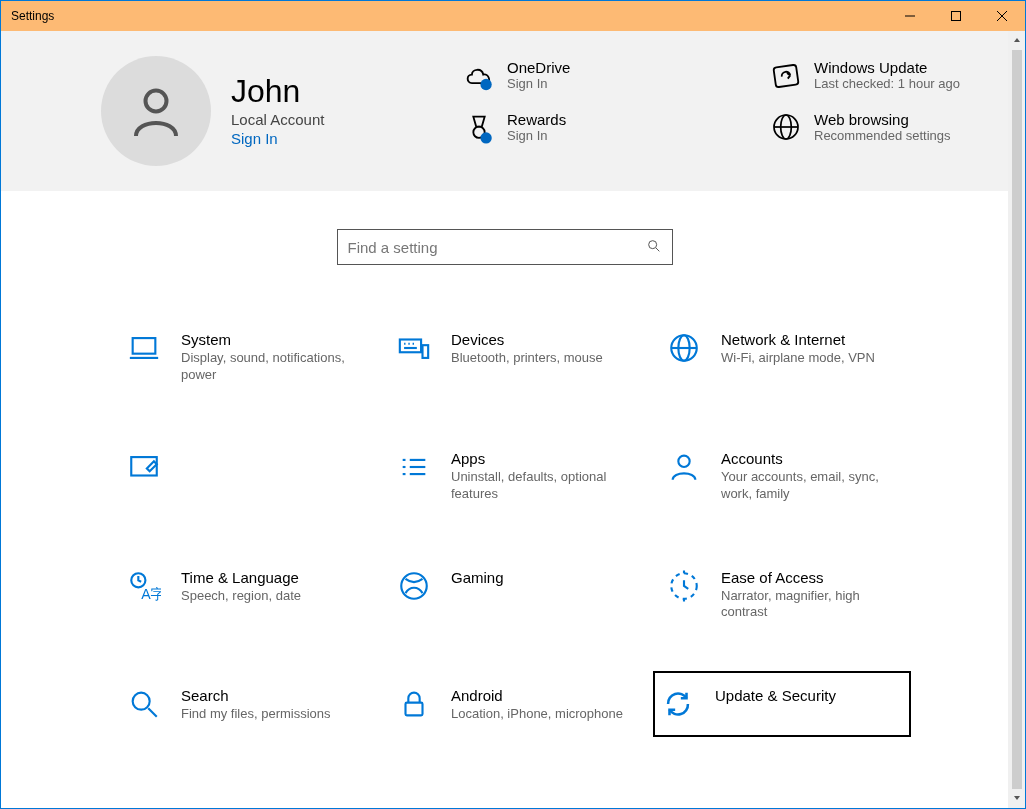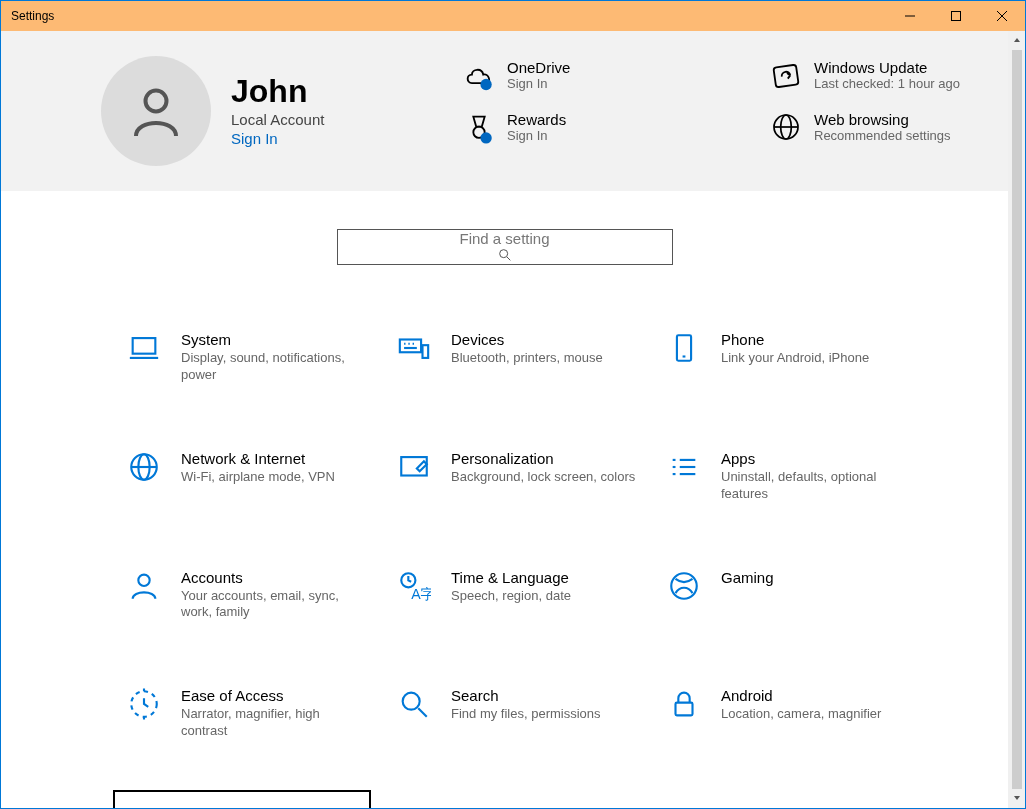--- a/index.html
+++ b/index.html
@@ -59,41 +59,40 @@
     align-items: center;
     padding: 0 40px 0 100px;
   }
   .avatar {
     width: 110px; height: 110px; border-radius: 50%;
     background: #dcdcdc;
     display:flex; align-items:center; justify-content:center;
     margin-right: 20px;
   }
   .userblock { flex: 0 0 220px; }
-  .username { font-size: 32px; font-weight: 700; color:#000; line-height:1; }
+  .username { font-size: 32px; font-weight: 400; color:#000; line-height:1; }
   .usersub  { font-size: 15px; color:#444; margin-top:4px; }
   .signin   { color:#0067c0; font-size:15px; margin-top:2px; cursor:pointer; }
 
   .tiles { display:flex; flex-wrap:wrap; gap: 0 40px; flex:1; justify-content:space-between; }
   .tile  { display:flex; align-items:flex-start; width: 210px; margin-bottom: 18px; }
   .tile .ticon { width:56px; display:flex; justify-content:center; }
   .tile .tlabels { }
   .tile .tlabels .tt { font-size:15px; color:#000; }
   .tile .tlabels .ts { font-size:13px; color:#666; line-height:1.25; }
 
   
   .searchwrap { display:flex; justify-content:center; margin-top: 38px; }
   .searchbox {
     width: 336px; height: 36px;
     border: 1px solid #555;
     display:flex; align-items:center;
     padding: 0 10px;
     color:#777; font-size:15px;
     justify-content: space-between;
-    flex-direction: column;
   }
 
   
   .grid {
     margin: 60px 60px 0 120px;
     display: grid;
     grid-template-columns: repeat(3, 270px);
     column-gap: 0;
     row-gap: 54px;
   }
@@ -261,32 +260,20 @@
             <line x1="11" y1="9" x2="12" y2="9"></line>
             <line x1="5" y1="12" x2="14" y2="12"></line>
           </svg>
       </div>
       <div class="clabels">
         <div class="ct">Devices</div>
         <div class="cs">Bluetooth, printers, mouse</div>
       </div>
     </div>
 
-    <div class="cat">
-      <div class="cicon">
-        <svg width="34" height="34" viewBox="0 0 24 24" stroke="#0078d7" fill="none" stroke-width="1.5">
-            <rect x="7" y="3" width="10" height="18" rx="1"></rect>
-            <line x1="11" y1="18" x2="13" y2="18"></line>
-          </svg>
-      </div>
-      <div class="clabels">
-        <div class="ct">Phone</div>
-        <div class="cs">Link your Android, iPhone</div>
-      </div>
-    </div>
 
     <div class="cat">
       <div class="cicon">
         <svg width="34" height="34" viewBox="0 0 24 24" stroke="#0078d7" fill="none" stroke-width="1.5">
             <circle cx="12" cy="12" r="9"></circle>
             <ellipse cx="12" cy="12" rx="4" ry="9"></ellipse>
             <line x1="3" y1="12" x2="21" y2="12"></line>
           </svg>
       </div>
       <div class="clabels">
@@ -294,24 +281,20 @@
         <div class="cs">Wi-Fi, airplane mode, VPN</div>
       </div>
     </div>
 
     <div class="cat">
       <div class="cicon">
         <svg width="34" height="34" viewBox="0 0 24 24" stroke="#0078d7" fill="none" stroke-width="1.5">
             <rect x="3" y="5" width="18" height="13"></rect>
             <path d="M14 13 L19 8 L21 10 L16 15 Z"></path>
           </svg>
-      </div>
-      <div class="clabels">
-        <div class="ct">Personalization</div>
-        <div class="cs">Background, lock screen, colors</div>
       </div>
     </div>
 
     <div class="cat">
       <div class="cicon">
         <svg width="34" height="34" viewBox="0 0 24 24" stroke="#0078d7" fill="none" stroke-width="1.5">
             <line x1="4" y1="7" x2="6" y2="7"></line>
             <line x1="9" y1="7" x2="20" y2="7"></line>
             <line x1="4" y1="12" x2="6" y2="12"></line>
             <line x1="9" y1="12" x2="20" y2="12"></line>
@@ -393,21 +376,21 @@
 
     <div class="cat">
       <div class="cicon">
         <svg width="34" height="34" viewBox="0 0 24 24" stroke="#0078d7" fill="none" stroke-width="1.5">
             <rect x="6" y="11" width="12" height="9" rx="1"></rect>
             <path d="M8 11 V8 a4 4 0 0 1 8 0 V11"></path>
           </svg>
       </div>
       <div class="clabels">
         <div class="ct">Android</div>
-        <div class="cs">Location, camera, magnifier</div>
+        <div class="cs">Location, iPhone, microphone</div>
       </div>
     </div>
 
     <div class="cat highlight">
       <div class="cicon">
         <svg width="34" height="34" viewBox="0 0 24 24" stroke="#0078d7" fill="none" stroke-width="1.8">
             <path d="M5 12 A7 7 0 0 1 18 8"></path>
             <path d="M19 12 A7 7 0 0 1 6 16"></path>
             <path d="M18 4 L18 8 L14 8"></path>
             <path d="M6 20 L6 16 L10 16"></path>

